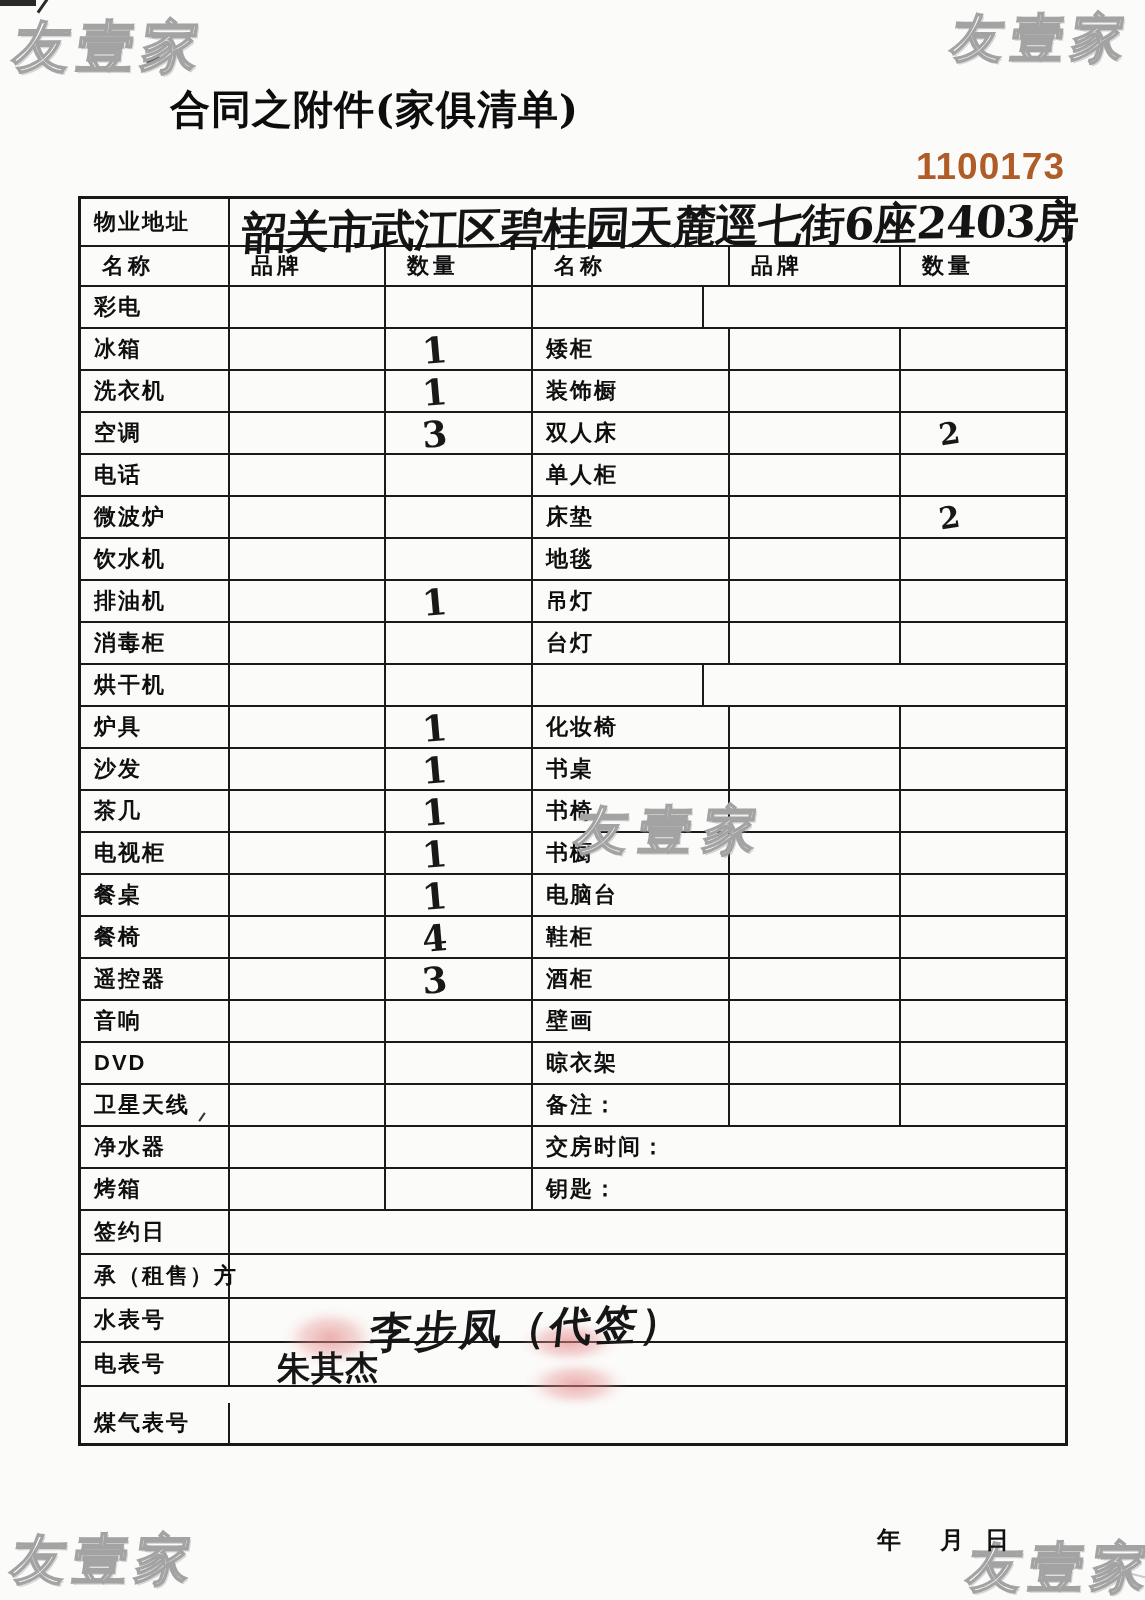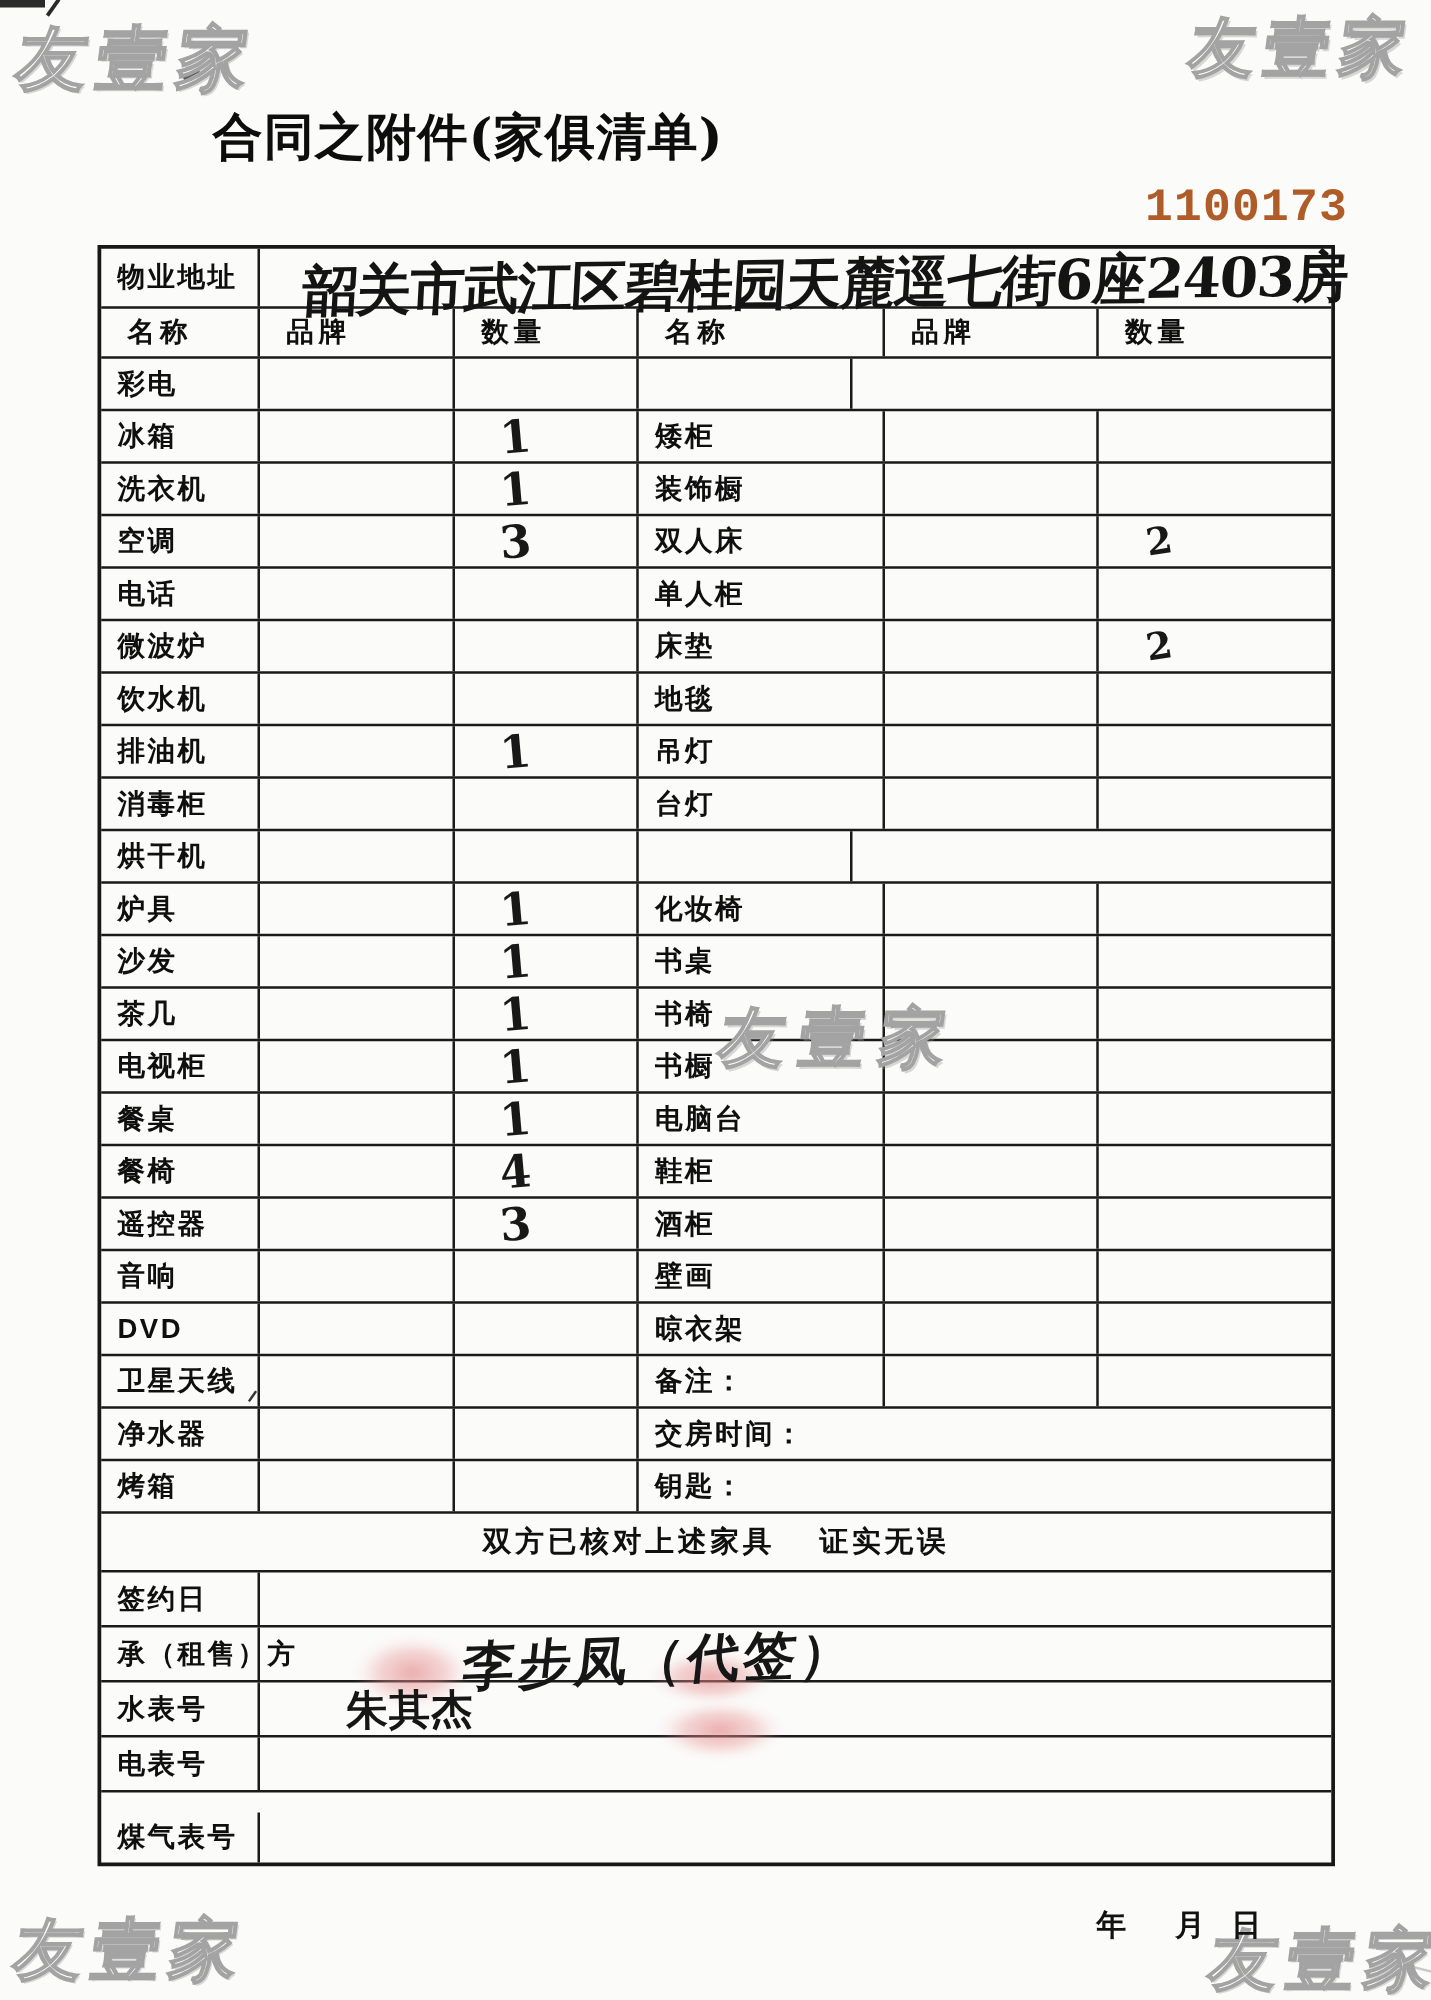--- a/index.html
+++ b/index.html
@@ -13,33 +13,33 @@
       text-shadow:2px 2px 0 rgba(150,150,150,.35);transform:skewX(-8deg);}
   .wm-tl{left:14px;top:10px;font-size:56px;z-index:2;}
   .wm-tr{left:952px;top:4px;font-size:52px;z-index:2;}
   .wm-mid{left:576px;top:796px;font-size:52px;z-index:6;letter-spacing:12px;}
   .wm-bl{left:12px;top:1524px;font-size:54px;z-index:2;}
   .wm-br{left:968px;top:1532px;font-size:54px;z-index:2;}
 
   .title{position:absolute;left:170px;top:82px;font-size:40px;font-weight:900;color:#0d0d0d;
          letter-spacing:1px;font-family:"DejaVu Serif",serif;white-space:nowrap;z-index:3;}
   .serial{position:absolute;left:916px;top:146px;font-size:37px;font-weight:700;
-          font-family:Liberation Mono, monospace;color:#b05c28;letter-spacing:1px;z-index:3;}
+          font-family:Liberation Sans, sans-serif;color:#b05c28;letter-spacing:1px;z-index:3;}
 
   
   .tbl{position:absolute;left:78px;top:196px;width:990px;border:3px solid #181818;
        box-sizing:border-box;z-index:1;background:transparent;}
   .row{display:flex;border-bottom:2px solid #1a1a1a;box-sizing:border-box;}
   .row.last{border-bottom:none;}
   .address-row{height:48px;} .header-row{height:40px;} .item-row{height:42px;}
   .verify-row{height:47px;} .footer-row{height:44px;} .footer-row.last{height:40px;margin-top:16px;}
   .cell{border-right:2px solid #1a1a1a;box-sizing:border-box;display:flex;align-items:center;
         overflow:visible;flex:none;}
   .row .cell:last-child{border-right:none;}
-  .c1{width:127px;} .c2{width:156px;} .c3{width:147px;} .c4{width:197px;} .c5{width:171px;}
+  .c1{width:149px;} .c2{width:156px;} .c3{width:147px;} .c4{width:197px;} .c5{width:171px;}
   .c6{flex:1;} .cspan{flex:1;} .cwide{flex:1;} .cfull{width:100%;justify-content:center;}
   .label-cell{font-size:22px;font-weight:700;color:#0f0f0f;padding-left:13px;letter-spacing:2px;
               white-space:nowrap;}
   .header-row .label-cell{letter-spacing:4px;padding-left:21px;}
   .verify-cell{font-size:23px;font-weight:700;letter-spacing:3px;color:#101010;}
   .qtycell{padding-left:36px;} .qtycell.r{padding-left:38px;}
 
   
   .hw{font-family:"DejaVu Serif",serif;color:#181818;display:inline-block;line-height:1;
       position:relative;top:1px;font-size:36px;font-weight:600;transform:rotate(-5deg);}
@@ -299,23 +299,20 @@
           <div class="cell cspan label-cell">交房时间：</div>
         </div>
         <div class="row item-row">
           <div class="cell c1 label-cell">烤箱</div>
           <div class="cell c2"></div>
           <div class="cell c3 qtycell"></div>
           <div class="cell cspan label-cell">钥匙：</div>
         </div>
       </div>
 
-    <div class="row verify-row">
-      <div class="cell cfull verify-cell">双方已核对上述家具　 证实无误</div>
-    </div>
 
     <div id="footer-rows">
         <div class="row footer-row">
           <div class="cell c1 label-cell">签约日</div>
           <div class="cell cwide"></div>
         </div>
         <div class="row footer-row">
           <div class="cell c1 label-cell">承（租售）方</div>
           <div class="cell cwide"></div>
         </div>

